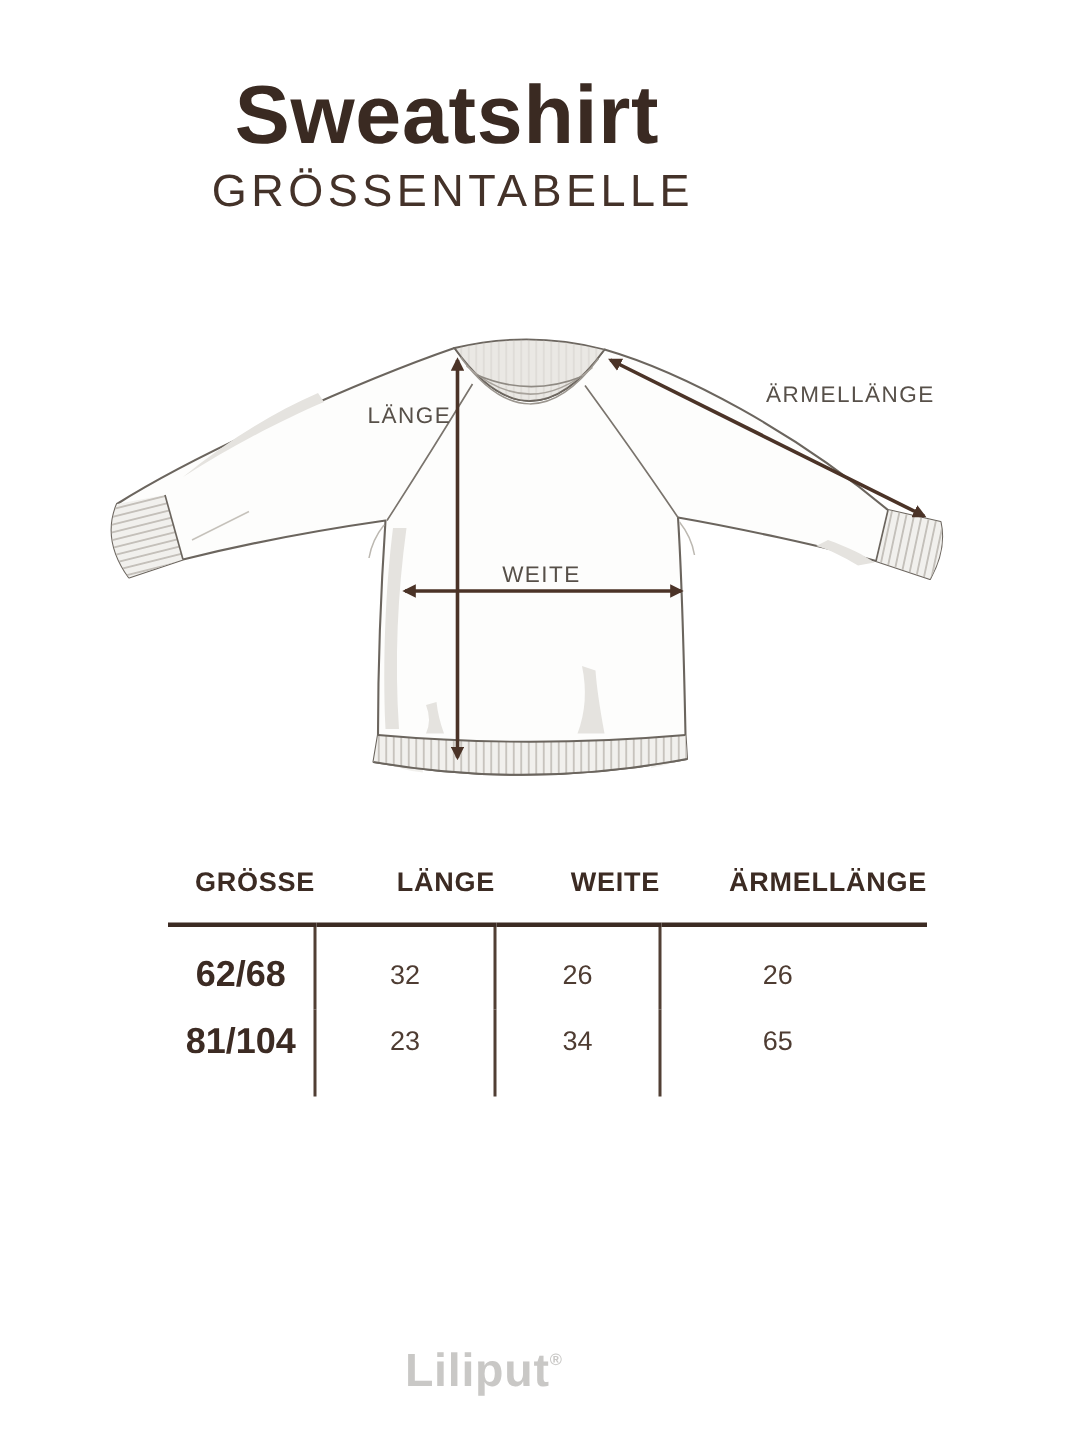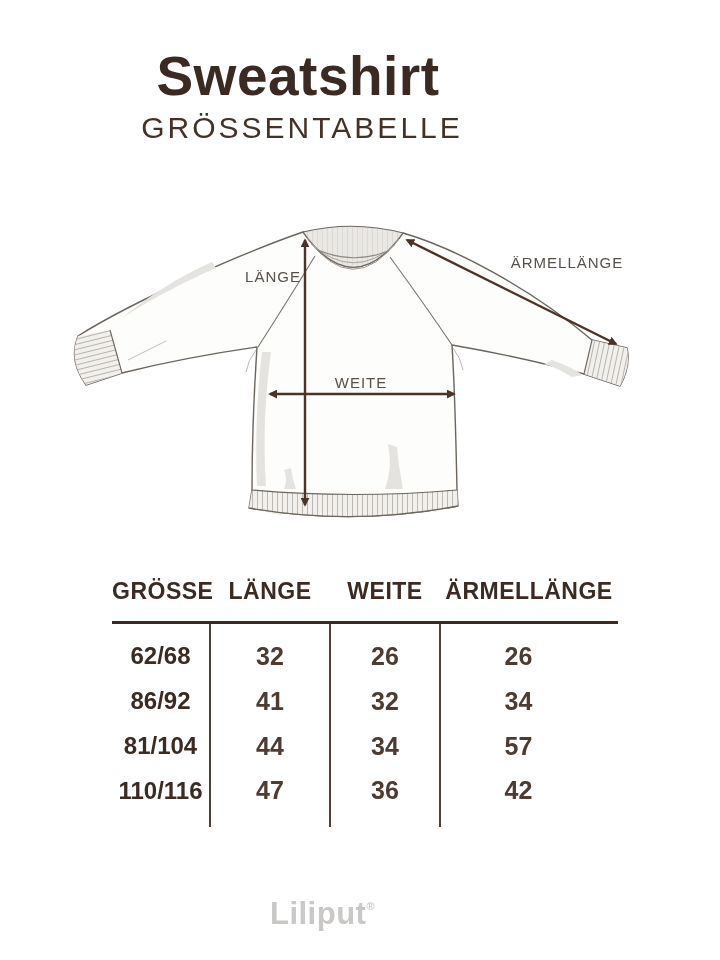--- a/index.html
+++ b/index.html
@@ -25,26 +25,26 @@
   .diagram-svg {
     position:absolute; left:0; top:0; width:720px; height:960px;
   }
   .svg-label {
     font-family:"Liberation Sans", sans-serif;
     font-size:15px; letter-spacing:1px; fill:#575049;
   }
   .size-table-wrap { position:absolute; left:112px; top:578px; }
   table { border-collapse:collapse; table-layout:fixed; width:506px; }
   th {
-    font-size:23px; font-weight:700; color:#3c2b23; letter-spacing:0.5px;
-    text-align:center; padding:0 0 16px 0;
+    font-size:18px; font-weight:700; color:#3c2b23; letter-spacing:0.5px;
+    text-align:right; padding:0 0 16px 0;
     border-bottom:3px solid #3c2b23;
   }
   td {
-    font-size:25px; font-weight:700; color:#4e3c32;
+    font-size:18px; font-weight:400; color:#4e3c32;
     text-align:center; height:45px; vertical-align:middle;
   }
   td.size-cell { font-size:24px; font-weight:700; color:#3c2b23;text-align:center; }
   tbody td:not(:first-child) { border-left:2.5px solid #513f34; }
   tbody td:nth-child(4) { padding-right:22px; }
   tbody tr:first-child td { height:56px; padding-top:10px; }
   tbody tr:last-child td { height:58px; padding-bottom:14px; }
   .brand-logo {
     position:absolute; top:896px; left:0; width:645px;
     text-align:center;
@@ -165,34 +165,22 @@
       </tr>
     </thead>
     <tbody>
       <tr>
         <td class="size-cell">62/68</td>
         <td>32</td>
         <td>26</td>
         <td>26</td>
       </tr>
       <tr>
-        <td class="size-cell">86/92</td>
-        <td>41</td>
-        <td>32</td>
+        <td class="size-cell">81/104</td>
+        <td>23</td>
         <td>34</td>
-      </tr>
-      <tr>
-        <td class="size-cell">81/104</td>
-        <td>44</td>
-        <td>34</td>
-        <td>57</td>
-      </tr>
-      <tr>
-        <td class="size-cell">110/116</td>
-        <td>47</td>
-        <td>36</td>
-        <td>42</td>
+        <td>65</td>
       </tr>
     </tbody>
   </table>
 </div>
 
 <div class="brand-logo"><span>Liliput</span><sup>®</sup></div>
 
 </body></html>

